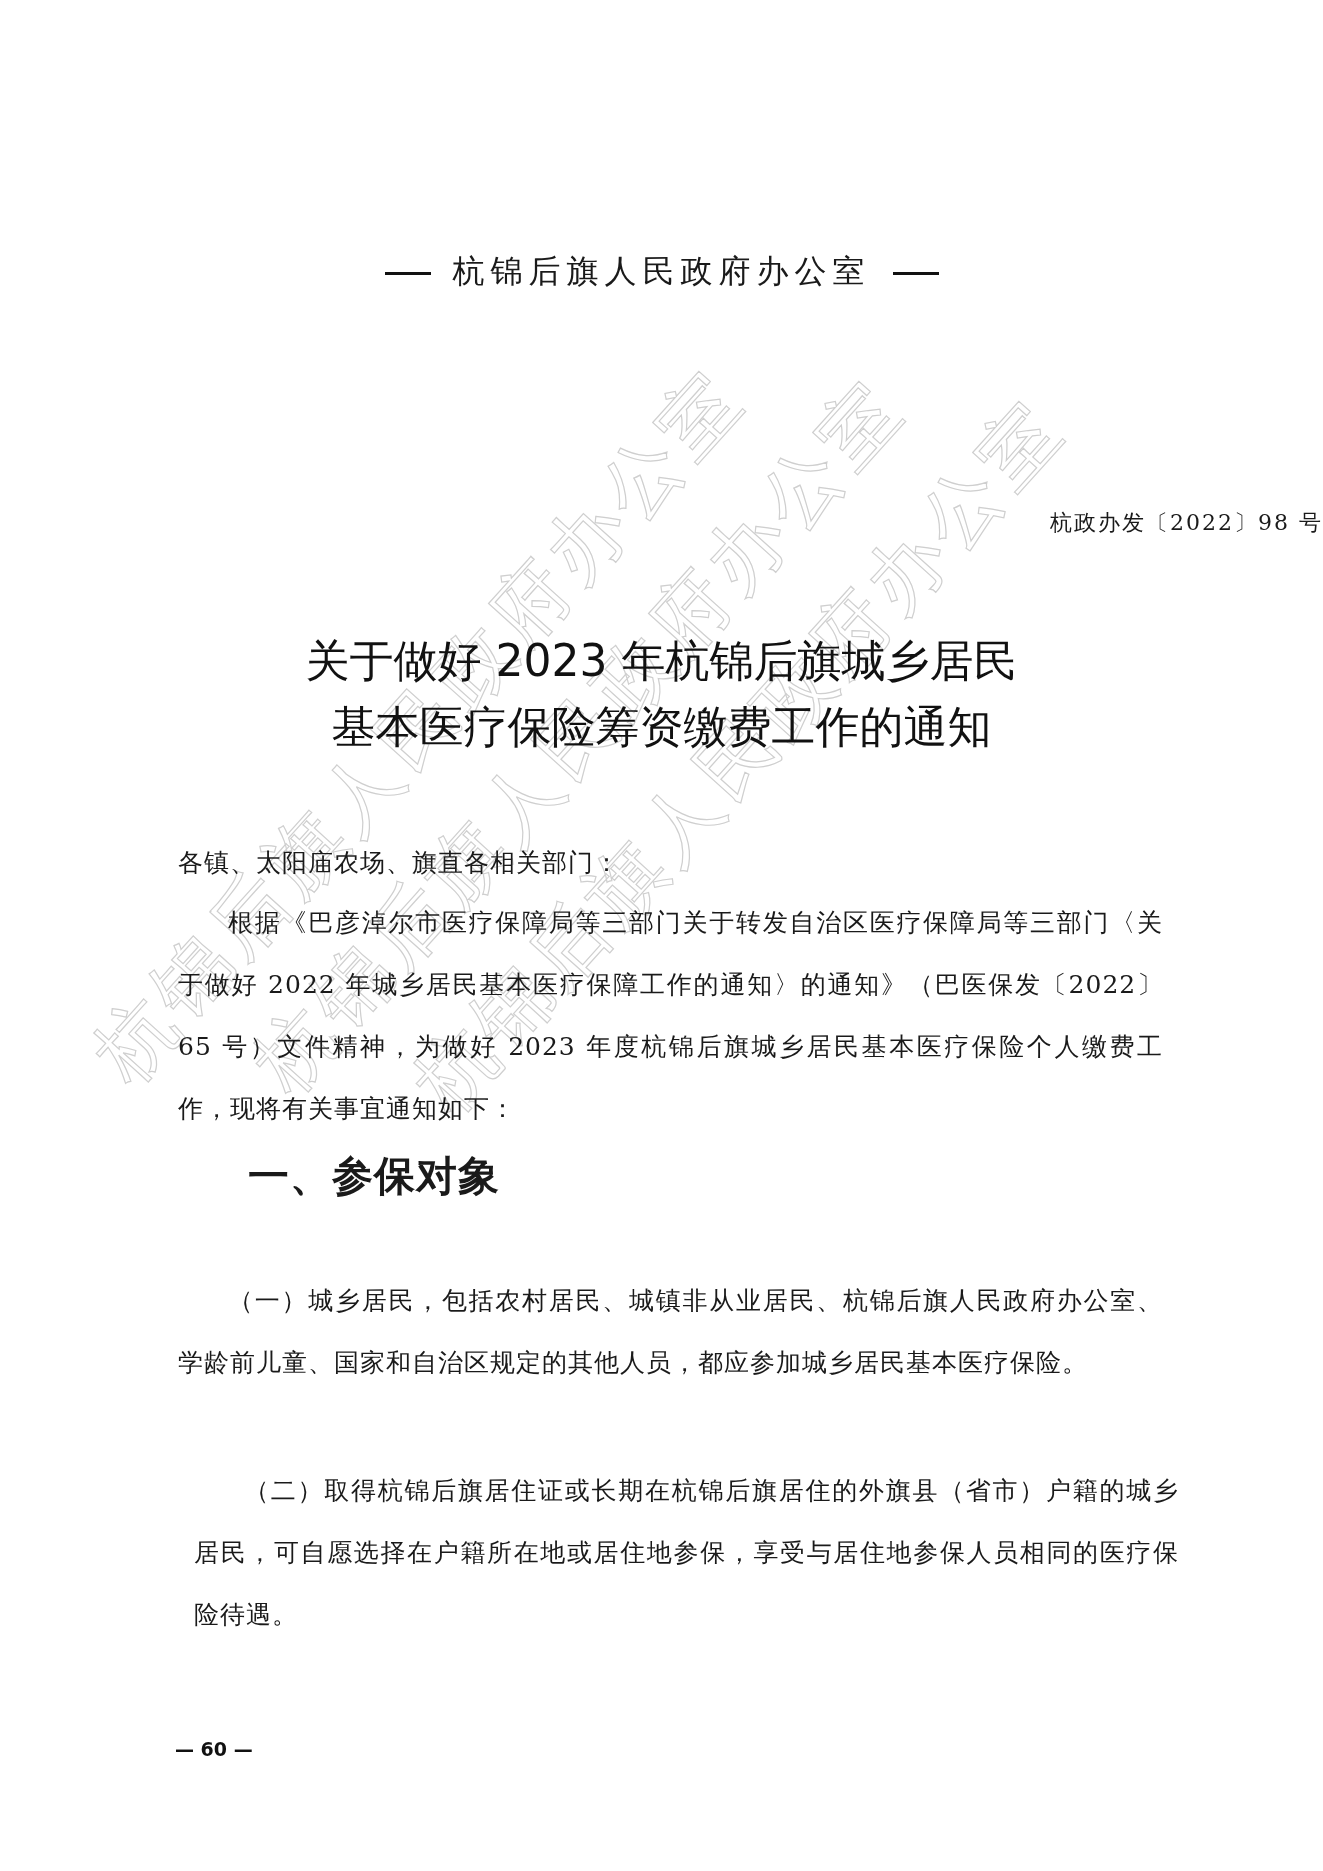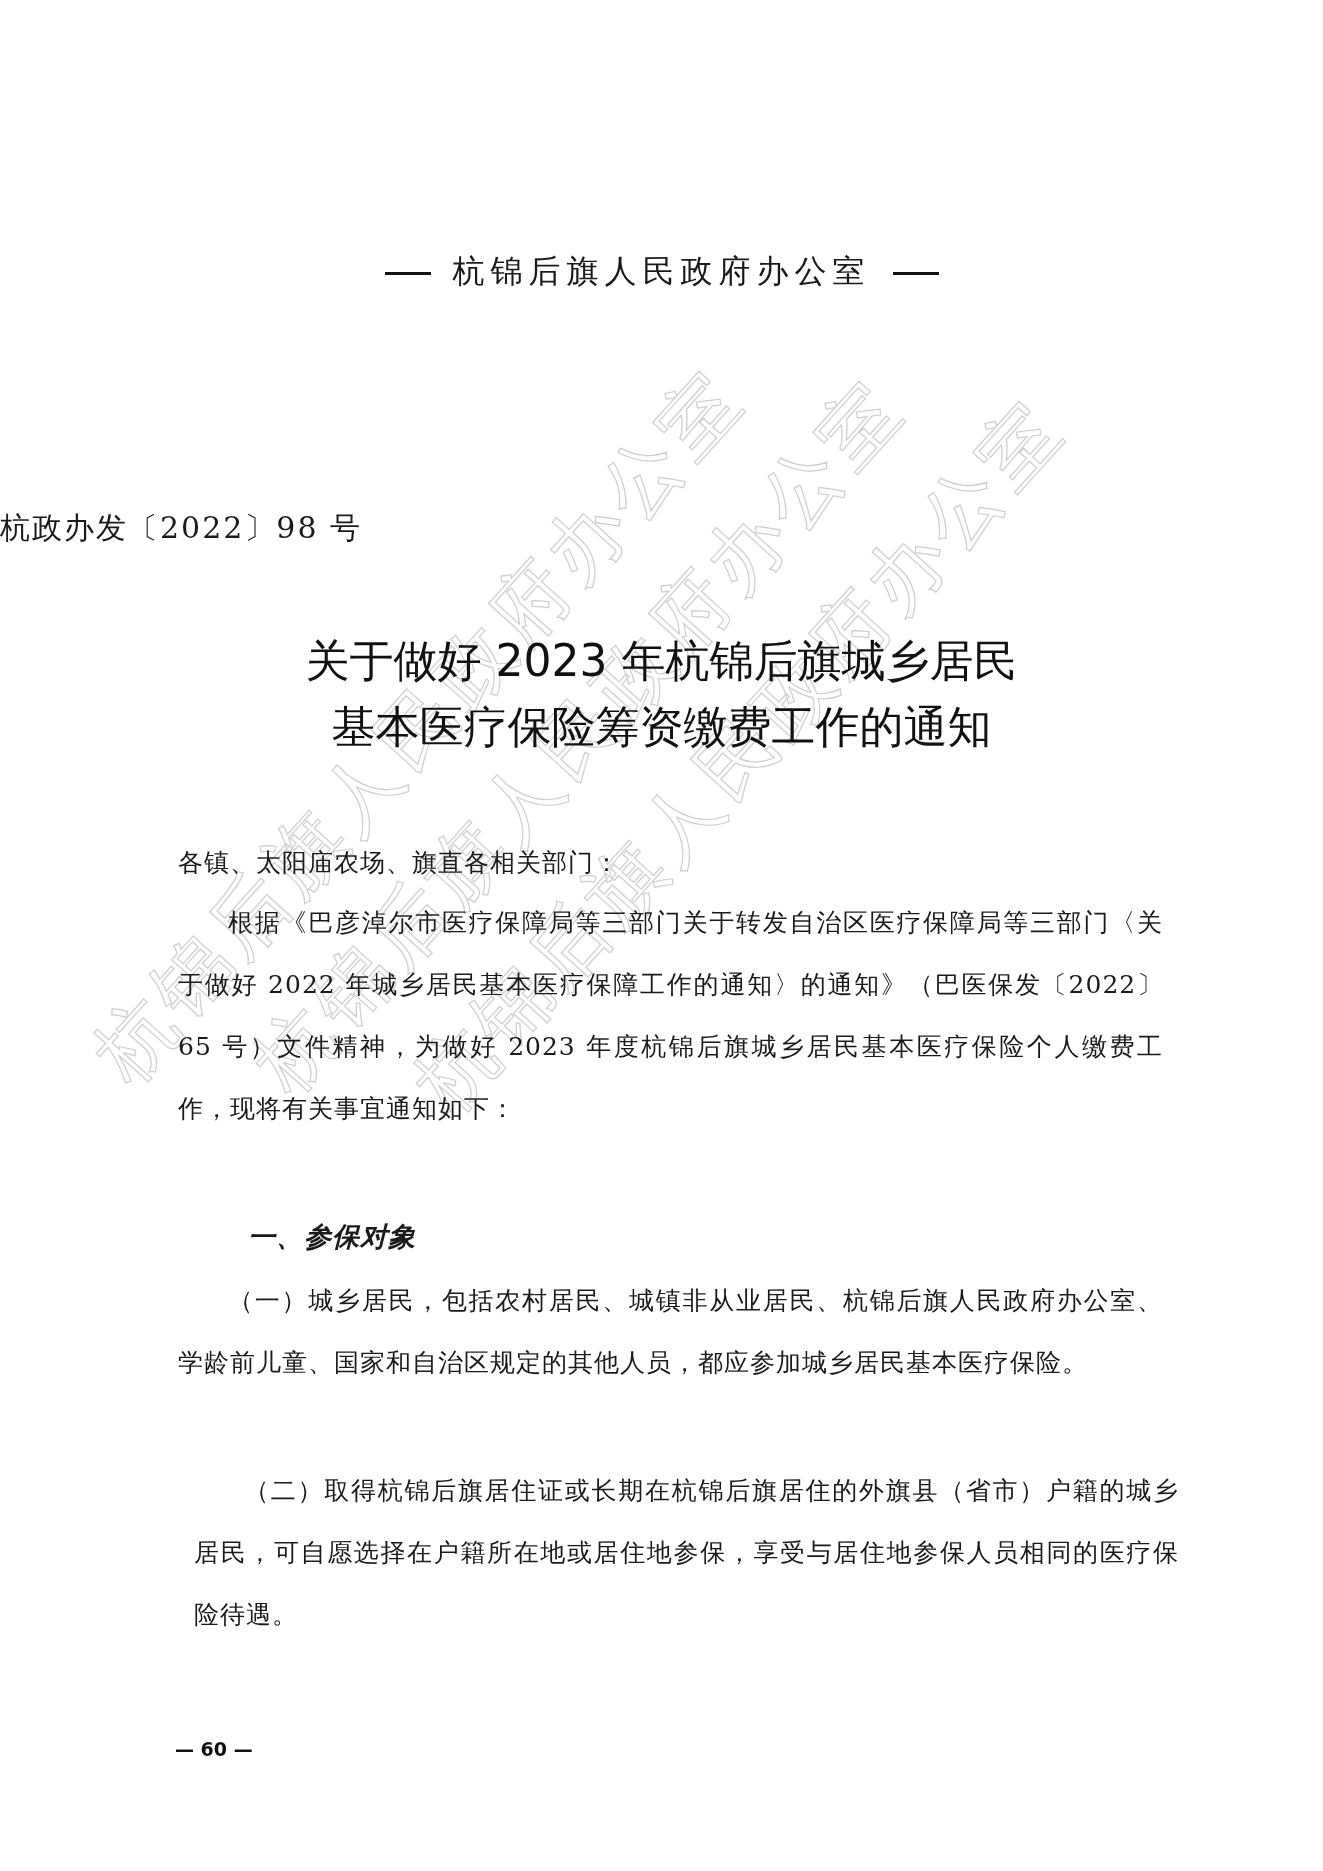--- a/index.html
+++ b/index.html
@@ -50,22 +50,22 @@
       height: 3px;
       background: #111;
       vertical-align: middle;
       margin: 0 22px;
     }
     .doc-number {
       position: absolute;
       top: 508px;
       left: 0;
       width: 1323px;
-      text-align: left;
-      font-size: 30px;
+      text-align: right;
+      font-size: 22px;
       letter-spacing: 2px;
     }
     .doc-title {
       position: absolute;
       top: 628px;
       left: 0;
       width: 1323px;
       text-align: center;
       font-family: "DejaVu Sans", "Liberation Sans", sans-serif;
       font-size: 44px;
@@ -76,26 +76,25 @@
       position: absolute;
       left: 178px;
       width: 985px;
       font-size: 25px;
       line-height: 62px;
       letter-spacing: 1px;
     }
     .salutation { top: 832px; }
     .para1 { top: 892px; text-indent: 2em; text-align: justify; text-align-last: left; }
     .heading1 {
-      top: 1206px;
+      top: 1145px;
       left: 248px;
       font-family: "DejaVu Sans", "Liberation Sans", sans-serif;
       font-weight: bold;
-      font-size: 27px;
-      font-style: italic;
+      font-size: 41px;
     }
     .item1 { top: 1270px; text-indent: 2em; text-align: justify; }
     .item2 { top: 1460px; text-indent: 2em; text-align: justify; margin-left: 16px; }
     .page-number {
       position: absolute;
       top: 1738px;
       left: 175px;
       font-family: "DejaVu Sans", "Liberation Sans", sans-serif;
       font-size: 19px;
       color: #111;

